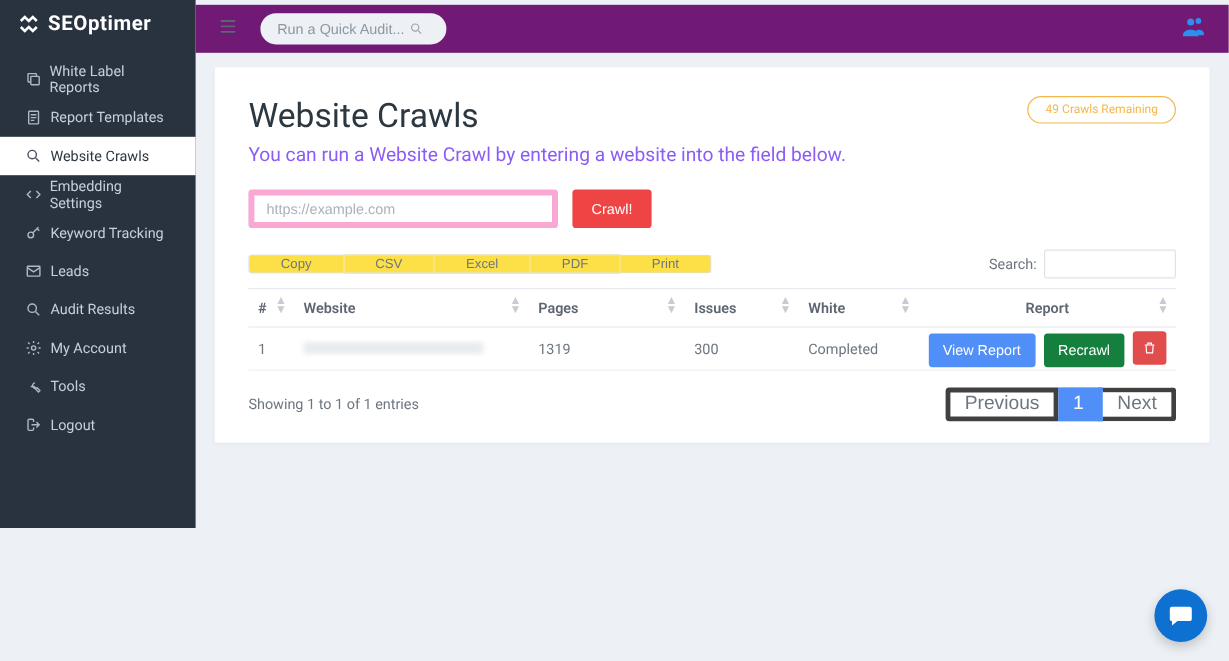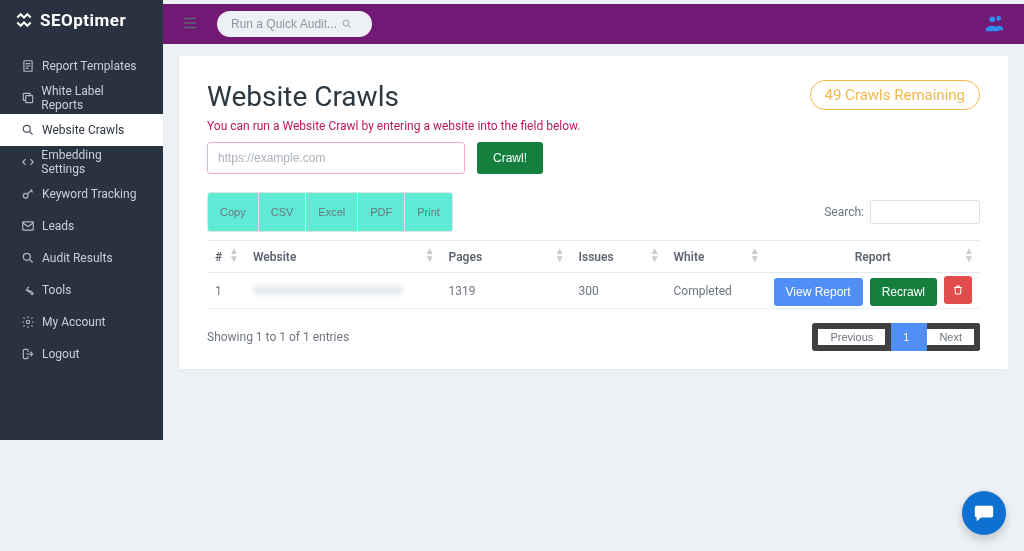--- a/index.html
+++ b/index.html
@@ -100,63 +100,63 @@
   }
   .page-title {
     font-size: 28px;
     font-weight: 400;
     color: #2c373f;
   }
   .remaining-badge {
     border: 1px solid #f2b84b;
     color: #f2b84b;
     border-radius: 16px;
-    font-size: 15px;
+    font-size: 10px;
     padding: 5px 14px;
   }
   .page-sub {
-    font-size: 12px;
-    color: #be185d;
-    margin-bottom: 9px;
+    font-size: 16px;
+    color: #8b5cf6;
+    margin-bottom: 20px;
   }
   .input-row { display: flex; margin-bottom: 18px; }
   .url-input {
     width: 258px; height: 32px;
-    border: 1px solid #f9a8d4;
+    border: 5px solid #f9a8d4;
     border-radius: 3px;
     padding: 0 10px;
     font-size: 12px;
     color: #5a6570;
     outline: none;
     margin-right: 12px;
   }
   .url-input::placeholder { color: #aab2bb; }
   .crawl-btn {
     height: 32px;
     padding: 0 16px;
-    background: #15803d;
+    background: #ef4444;
     border: none;
     border-radius: 3px;
     color: #fff;
     font-size: 12px;
     cursor: pointer;
   }
   .toolbar-row {
     display: flex;
     align-items: center;
     margin-bottom: 8px;
   }
   .btn-group { display: flex; }
   .mini-btn {
     border: 1px solid #dfe3e8;
-    background: #5eead4;
+    background: #fde047;
     color: #6d7680;
     font-size: 11px;
-    height: 40px;
-    padding: 0 12px;
+    height: 16px;
+    padding: 0 26px;
     cursor: pointer;
   }
   .mini-btn + .mini-btn { border-left: none; }
   .mini-btn:first-child { border-radius: 3px 0 0 3px; }
   .mini-btn:last-child  { border-radius: 0 3px 3px 0; }
   .toolbar-spacer { flex: 1; }
   .search-label { font-size: 12px; color: #6d7680; margin-right: 6px; }
   .search-box {
     border: 1px solid #dfe3e8;
     height: 24px; width: 110px;
@@ -218,24 +218,24 @@
   .table-footer {
     display: flex;
     justify-content: space-between;
     align-items: center;
     margin-top: 14px;
     font-size: 12px;
     color: #6d7680;
   }
   .pager { display: flex; }
   .page-btn {
-    border: 6px solid #404040;
+    border: 4px solid #404040;
     background: #fff;
     color: #6d7680;
-    font-size: 11px;
+    font-size: 16px;
     height: 28px;
     padding: 0 12px;
     cursor: pointer;
   }
   .page-btn + .page-btn { border-left: none; }
   .page-btn.current { background: #4f8ff7; color: #fff; border-color: #4f8ff7; }
   .page-btn:first-child { border-radius: 3px 0 0 3px; }
   .page-btn:last-child  { border-radius: 0 3px 3px 0; }
 
   .chat-bubble {
@@ -257,35 +257,35 @@
     <svg width="20" height="20" viewBox="0 0 24 24" fill="none" stroke="#fff" stroke-width="2.5">
         <path d="M4 9l4-4 4 4 4-4 4 4"></path>
         <path d="M4 15l4 4 4-4 4 4 4-4"></path>
       </svg>
     <span>SEOptimer</span>
   </div>
   <div class="side-list">
     <div class="side-item">
       <span class="ic">
           <svg width="14" height="14" viewBox="0 0 24 24" fill="none" stroke="currentColor" stroke-width="2">
+            <rect x="8" y="8" width="12" height="12" rx="1"></rect>
+            <path d="M16 8V5a1 1 0 0 0-1-1H5a1 1 0 0 0-1 1v10a1 1 0 0 0 1 1h3"></path>
+          </svg>
+        </span>
+      <span>White Label Reports</span>
+    </div>
+    <div class="side-item">
+      <span class="ic">
+          <svg width="14" height="14" viewBox="0 0 24 24" fill="none" stroke="currentColor" stroke-width="2">
             <rect x="5" y="3" width="14" height="18" rx="1"></rect>
             <path d="M8 8h8M8 12h8M8 16h5"></path>
           </svg>
         </span>
       <span>Report Templates</span>
     </div>
-    <div class="side-item">
-      <span class="ic">
-          <svg width="14" height="14" viewBox="0 0 24 24" fill="none" stroke="currentColor" stroke-width="2">
-            <rect x="8" y="8" width="12" height="12" rx="1"></rect>
-            <path d="M16 8V5a1 1 0 0 0-1-1H5a1 1 0 0 0-1 1v10a1 1 0 0 0 1 1h3"></path>
-          </svg>
-        </span>
-      <span>White Label Reports</span>
-    </div>
     <div class="side-item active">
       <span class="ic">
           <svg width="14" height="14" viewBox="0 0 24 24" fill="none" stroke="currentColor" stroke-width="2">
             <circle cx="10" cy="10" r="6"></circle>
             <path d="M20 20l-5-5"></path>
           </svg>
         </span>
       <span>Website Crawls</span>
     </div>
     <div class="side-item">
@@ -319,33 +319,33 @@
           <svg width="14" height="14" viewBox="0 0 24 24" fill="none" stroke="currentColor" stroke-width="2">
             <circle cx="10" cy="10" r="6"></circle>
             <path d="M20 20l-5-5"></path>
           </svg>
         </span>
       <span>Audit Results</span>
     </div>
     <div class="side-item">
       <span class="ic">
           <svg width="14" height="14" viewBox="0 0 24 24" fill="none" stroke="currentColor" stroke-width="2">
-            <path d="M14 7a4 4 0 1 0 3 7l4 4-2 2-4-4a4 4 0 0 0-7-3"></path>
-          </svg>
-        </span>
-      <span>Tools</span>
-    </div>
-    <div class="side-item">
-      <span class="ic">
-          <svg width="14" height="14" viewBox="0 0 24 24" fill="none" stroke="currentColor" stroke-width="2">
             <circle cx="12" cy="12" r="3"></circle>
             <path d="M12 2v3M12 19v3M4.2 4.2l2.1 2.1M17.7 17.7l2.1 2.1M2 12h3M19 12h3M4.2 19.8l2.1-2.1M17.7 6.3l2.1-2.1"></path>
           </svg>
         </span>
       <span>My Account</span>
+    </div>
+    <div class="side-item">
+      <span class="ic">
+          <svg width="14" height="14" viewBox="0 0 24 24" fill="none" stroke="currentColor" stroke-width="2">
+            <path d="M14 7a4 4 0 1 0 3 7l4 4-2 2-4-4a4 4 0 0 0-7-3"></path>
+          </svg>
+        </span>
+      <span>Tools</span>
     </div>
     <div class="side-item">
       <span class="ic">
           <svg width="14" height="14" viewBox="0 0 24 24" fill="none" stroke="currentColor" stroke-width="2">
             <path d="M12 16v2a2 2 0 0 1-2 2H6a2 2 0 0 1-2-2V6a2 2 0 0 1 2-2h4a2 2 0 0 1 2 2v2"></path>
             <path d="M16 8l4 4-4 4M9 12h11"></path>
           </svg>
         </span>
       <span>Logout</span>
     </div>

